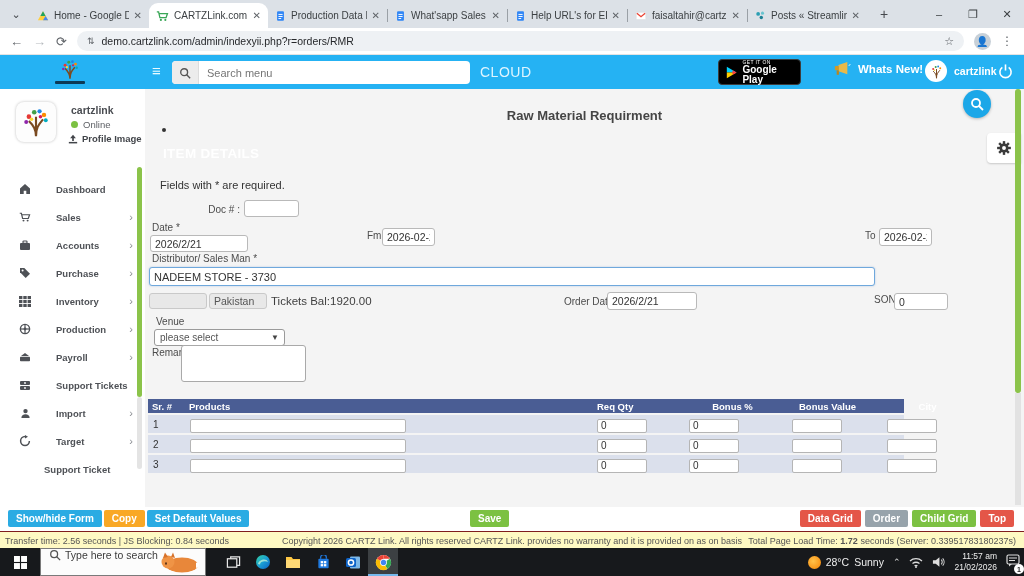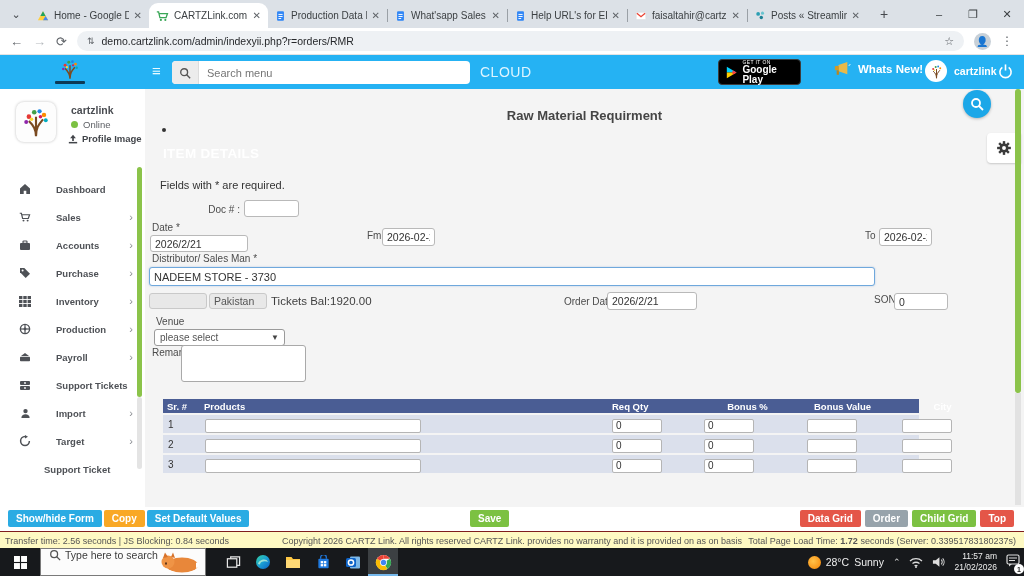--- a/index.html
+++ b/index.html
@@ -65,21 +65,21 @@
 .sect{position:absolute;left:18px;top:57px;font-size:13.5px;font-weight:bold;color:#fff;letter-spacing:.3px}
 .req-note{position:absolute;left:15px;top:90px;font-size:11px;color:#333}
 .flabel{position:absolute;font-size:10px;color:#4b4b4b}
 .fin{position:absolute;border:1px solid #b9b9b9;border-radius:3px;background:#fff;font-size:10.5px;color:#333;padding:0 4px;font-family:"Liberation Sans",sans-serif;outline:0}
 .fin:disabled{background:#e8e8e8;color:#555;border-color:#c9c9c9}
 .focused{border:1.5px solid #6fa8dc !important;box-shadow:0 0 2px rgba(70,130,200,.4)}
 .fsel{position:absolute;border:1px solid #9a9a9a;border-radius:3px;background:#fff;font-size:10px;color:#555;display:flex;align-items:center;padding:0 5px}
 .fsel .car{margin-left:auto;font-size:8px;color:#444}
 .ftext{position:absolute;border:1px solid #a9a9a9;border-radius:3px;background:#fff;resize:none;outline:0}
 .custbal{position:absolute;left:126px;top:206px;font-size:11.5px;color:#3f3f3f}
-.grid{position:absolute;left:18px;top:310px;width:756px}
+.grid{position:absolute;left:3px;top:310px;width:756px}
 .g-head{display:grid;grid-template-columns:37px 408px 92px 95px 95px 105px;background:#4a5d94;color:#fff;font-size:9.5px;font-weight:bold;height:14px;align-items:center}
 .g-head .c{padding:0 4px;overflow:hidden;white-space:nowrap}
 .g-head .cc{text-align:center}
 .g-row{display:grid;grid-template-columns:37px 408px 92px 95px 95px 105px;background:#dbe0ec;height:18px;align-items:center;margin-top:2px}
 .g-row .sr{font-size:10px;color:#333;padding-left:5px}
 .ti{height:14px;border:1px solid #b5b5b5;border-radius:2px;font-size:10px;padding:0 3px;color:#333;outline:0;background:#fff;font-family:"Liberation Sans",sans-serif}
 .ti.prod{width:216px;margin-left:5px}
 .ti.num{width:50px;margin-left:4px}
 .ti.off{margin-left:12px}
 .ct-scroll{position:absolute;left:870px;top:0;width:6px;height:304px;background:#8bc34a;border-radius:3px}

